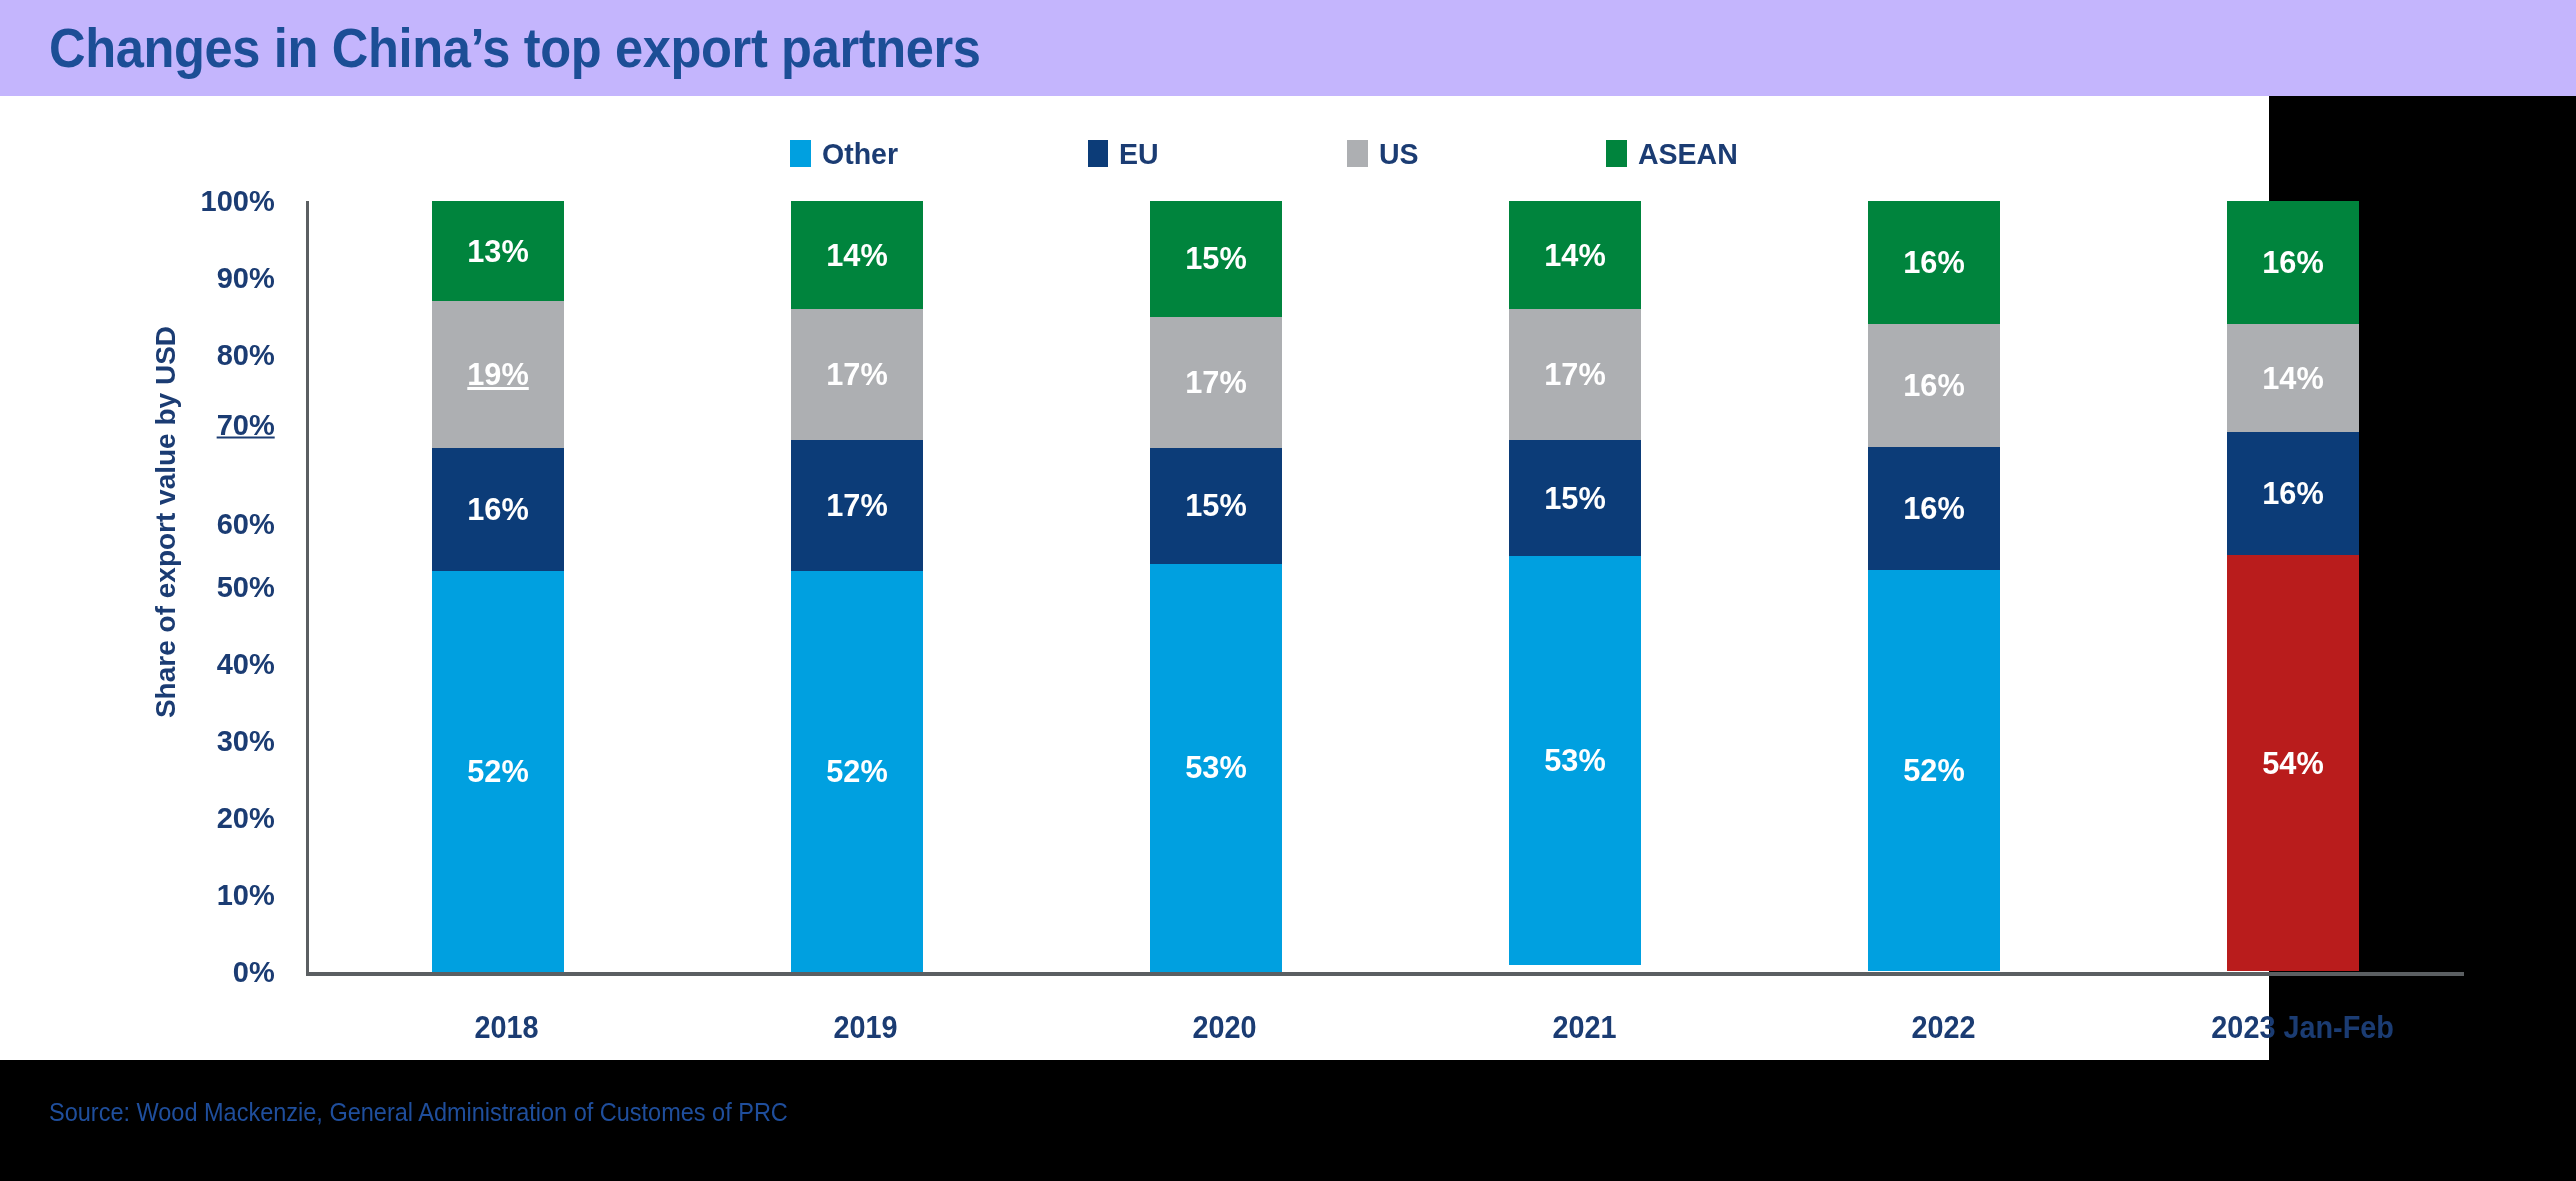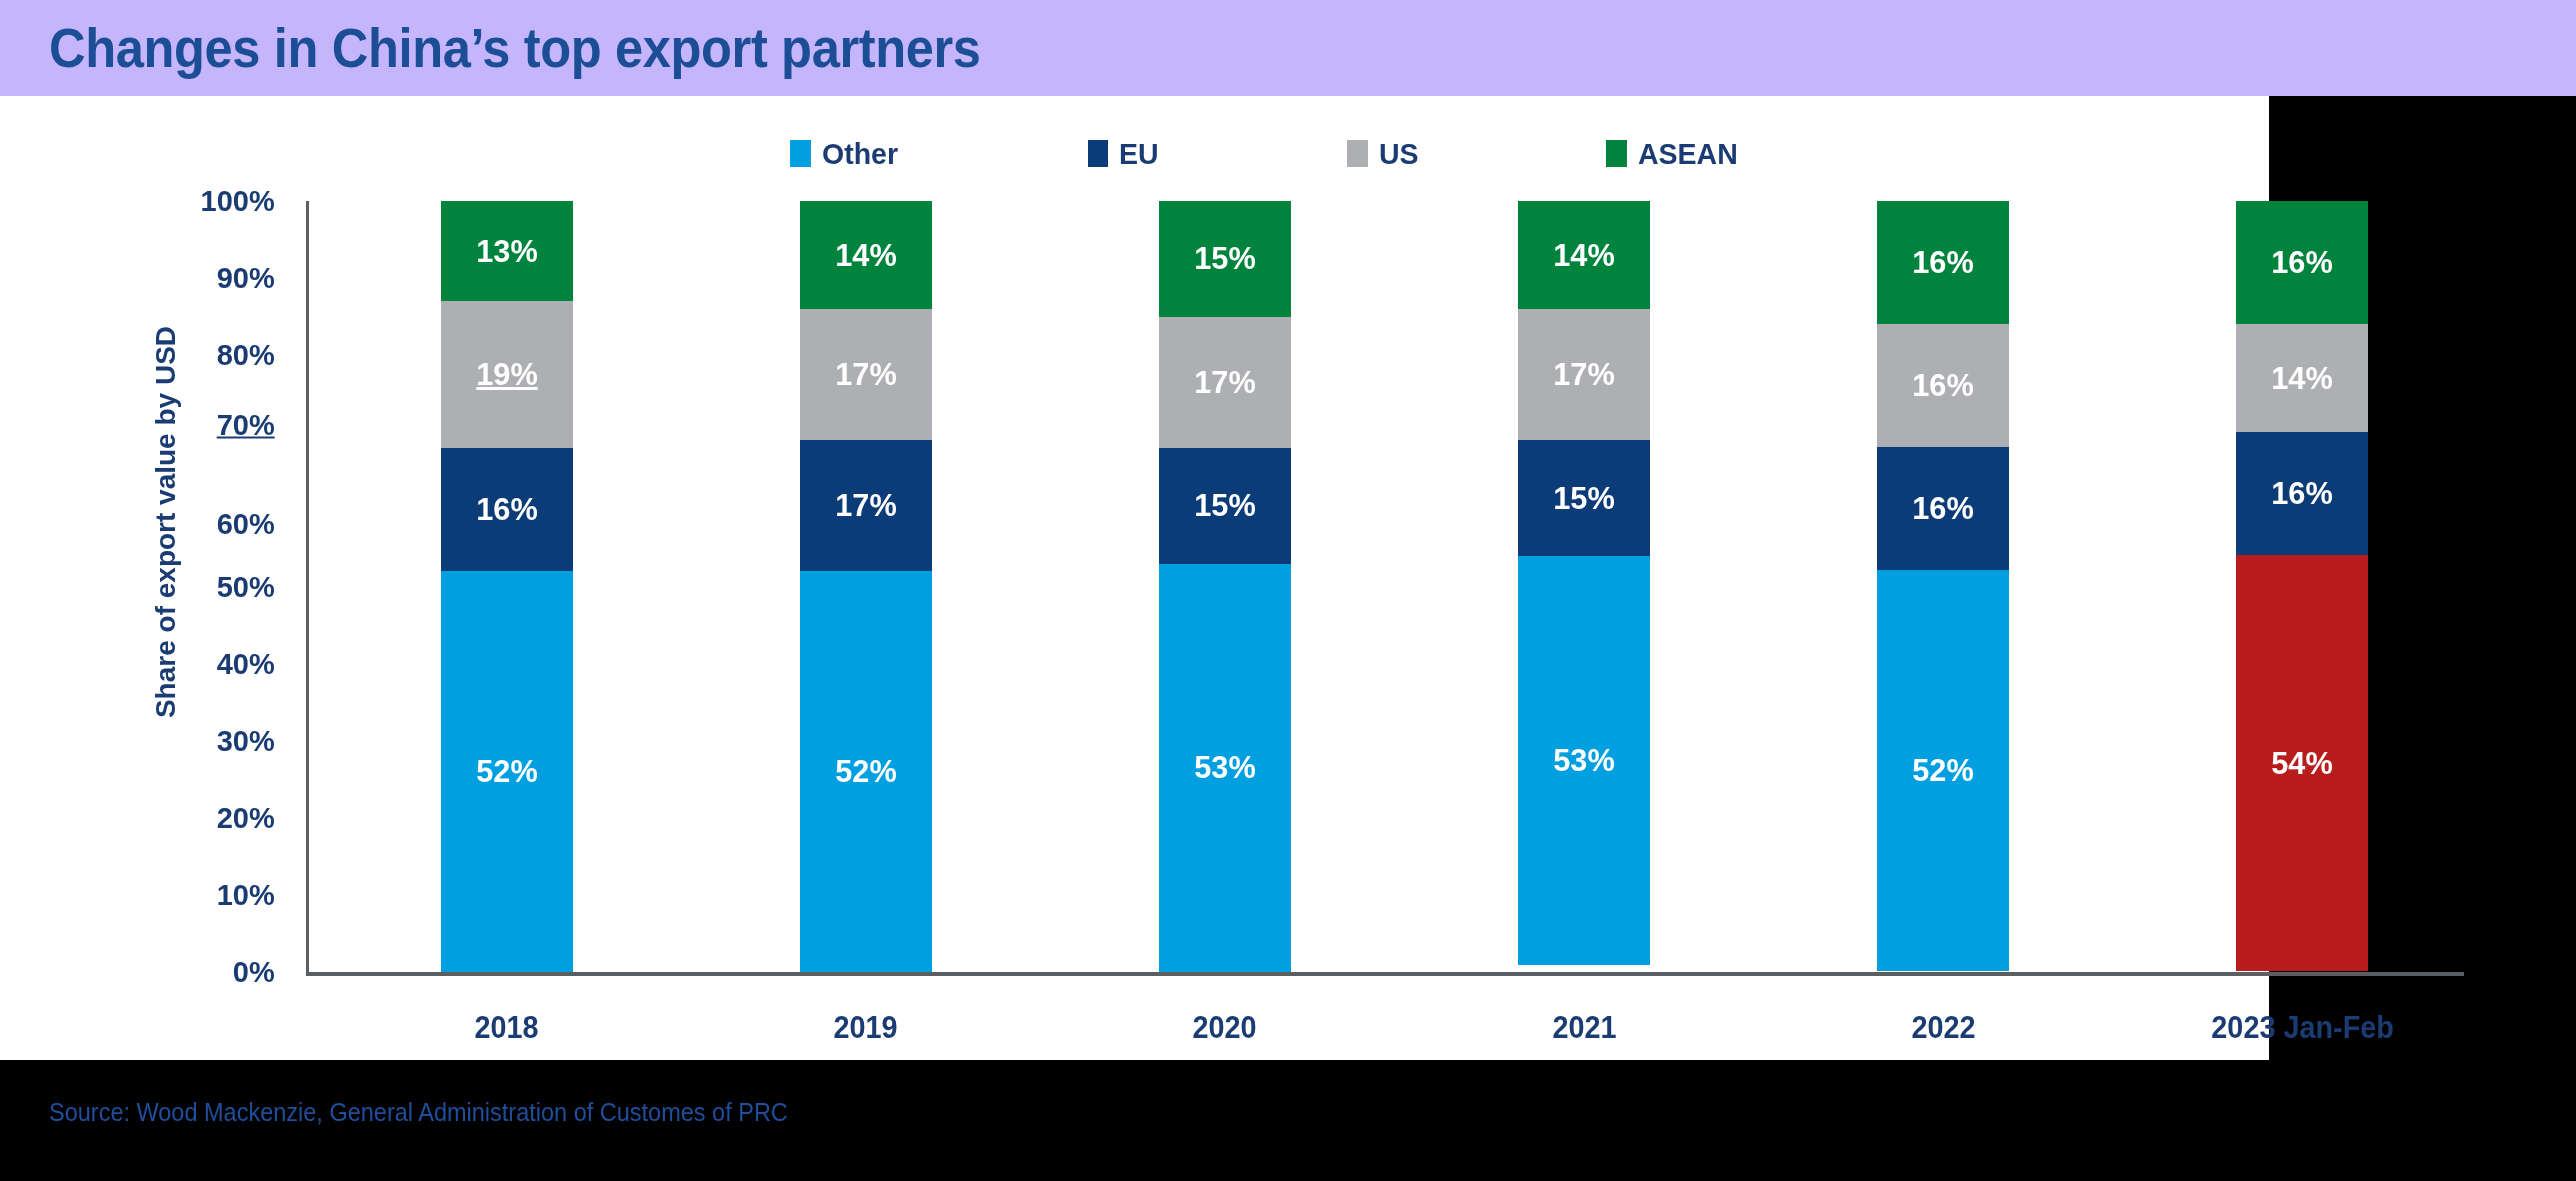--- a/index.html
+++ b/index.html
@@ -145,21 +145,21 @@
     left: 306px;
     top: 876px;
     width: 2158px;
     height: 4px;
     background: #5B5F62;
   }
 
   
   #bars {
     position: absolute;
-    left: 327px;
+    left: 318px;
     top: 105px;
     width: 2155px;
     height: 771px;
     display: flex;
     text-align: center;
   }
   .bar-col {
     flex: 1 1 0;
     height: 771px;
     position: relative;

